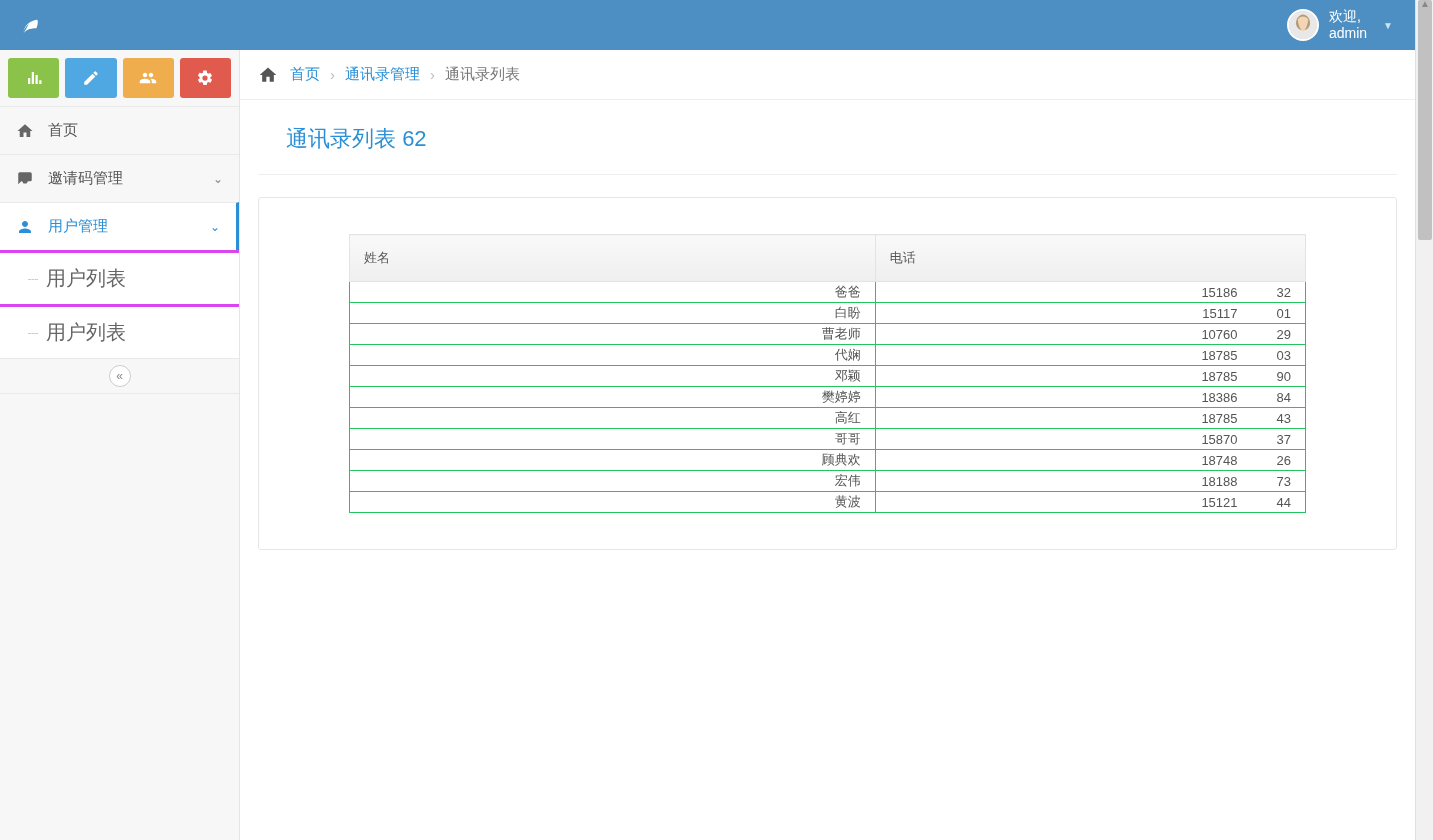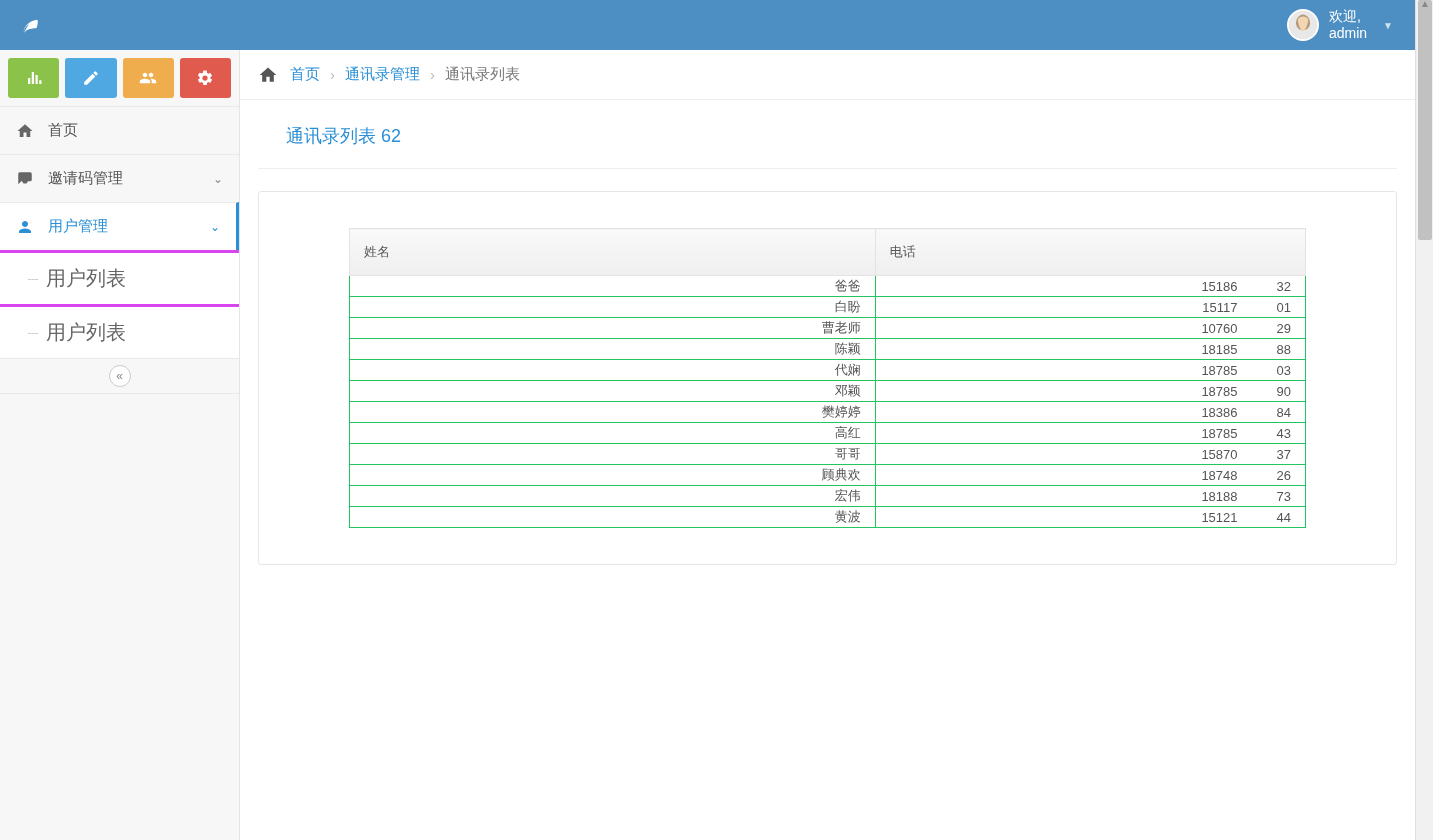--- a/index.html
+++ b/index.html
@@ -51,21 +51,21 @@
 
 
 .content { flex: 1; background: #fff; overflow: hidden; }
 .breadcrumb { height: 50px; display: flex; align-items: center; padding: 0 18px; border-bottom: 1px solid #eee; gap: 10px; color: #888; font-size: 15px; }
 .breadcrumb a { color: #2a8fd6; text-decoration: none; cursor: pointer; }
 .breadcrumb .home-ico { width: 20px; height: 20px; fill: #555; margin-right: 2px; }
 .breadcrumb .sep { color: #bbb; }
 .breadcrumb .current { color: #777; }
 
 .page-title-wrap { padding: 24px 28px 20px; border-bottom: 1px solid #eee; margin: 0 18px; }
-.page-title { font-size: 18px; font-weight: 400; color: #2a8fd6; }
+.page-title { font-size: 22px; font-weight: 400; color: #2a8fd6; }
 
 .card { margin: 22px 18px; border: 1px solid #e6e6e6; border-radius: 3px; padding: 36px 90px; }
 
 table.data { width: 100%; border-collapse: collapse; font-size: 13px; }
 table.data th { text-align: left; padding: 14px 14px; font-weight: 400; color: #555; background: linear-gradient(#f9f9f9, #efefef); border: 1px solid #e3e3e3; }
 table.data td { padding: 1px 14px; border: 1px solid #22c55e; color: #555; text-align: right; }
 table.data .col-name { width: 55%; }
 table.data .col-phone { width: 45%; }
 </style>
 </head>
@@ -193,24 +193,20 @@
                 </tr>
                 <tr>
                   <td>白盼</td>
                   <td>15117   01</td>
                 </tr>
                 <tr>
                   <td>曹老师</td>
                   <td>10760   29</td>
                 </tr>
                 <tr>
-                  <td>陈颖</td>
-                  <td>18185   88</td>
-                </tr>
-                <tr>
                   <td>代娴</td>
                   <td>18785   03</td>
                 </tr>
                 <tr>
                   <td>邓颖</td>
                   <td>18785   90</td>
                 </tr>
                 <tr>
                   <td>樊婷婷</td>
                   <td>18386   84</td>

